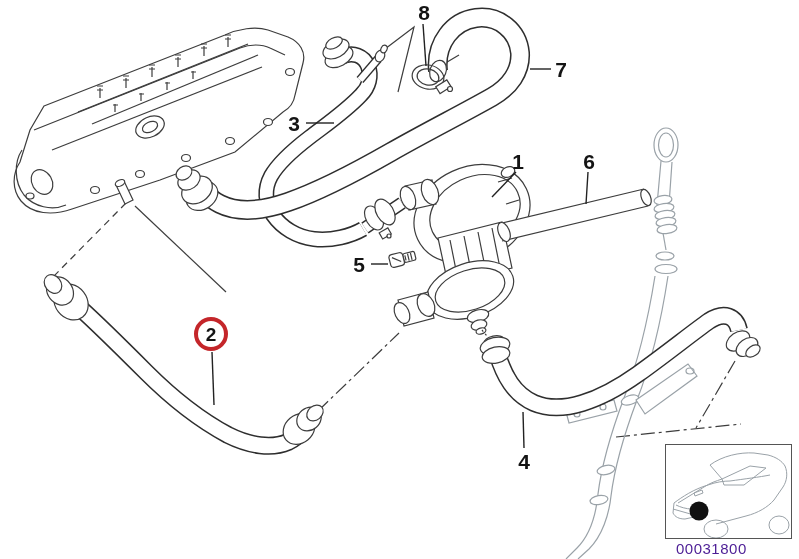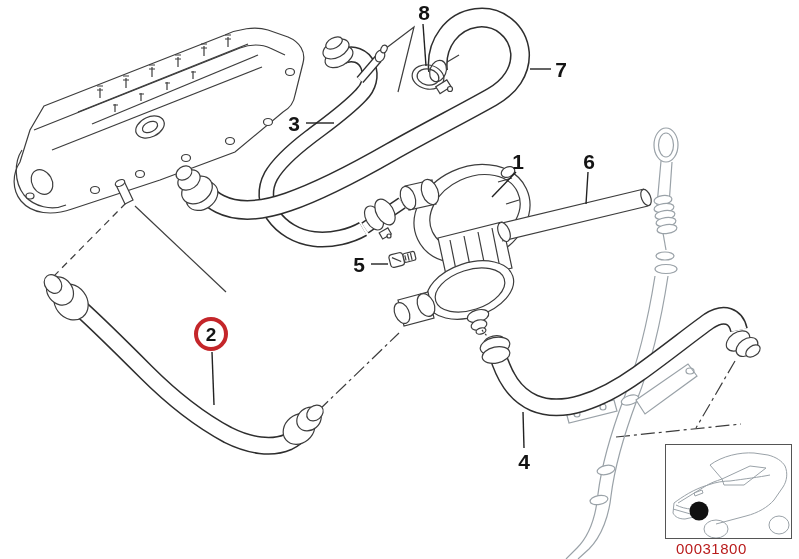--- a/index.html
+++ b/index.html
@@ -16,21 +16,21 @@
   .callout.ringed{
     width:34px;height:34px;border:4.5px solid var(--hl,#c4262a);border-radius:50%;
     background:#fff;display:flex;align-items:center;justify-content:center;
     font-size:19px;box-sizing:border-box;
   }
   .car-box{
     position:absolute;left:665px;top:444px;width:127px;height:95px;
     border:1px solid #555;background:#fff;box-sizing:border-box;
   }
   .diagram-number{
-    position:absolute;left:676px;top:540px;font-size:15px;color:#b91c1c;
+    position:absolute;left:676px;top:540px;font-size:15px;color:#4c1d95;
     letter-spacing:0.5px;
   }
   .tube-outer{fill:none;stroke:#2e2e2e;}
   .tube-inner{fill:none;stroke:#ffffff;}
   .ln{stroke:#3d3d3d;fill:none;stroke-width:1.2;}
   .lnw{stroke:#3d3d3d;fill:#ffffff;stroke-width:1.2;}
   .ref{stroke:#9aa2a8;fill:none;stroke-width:1.2;}
   .refw{stroke:#9aa2a8;fill:#ffffff;stroke-width:1.2;}
   .leader{stroke:#222;stroke-width:1.4;fill:none;}
 </style>

